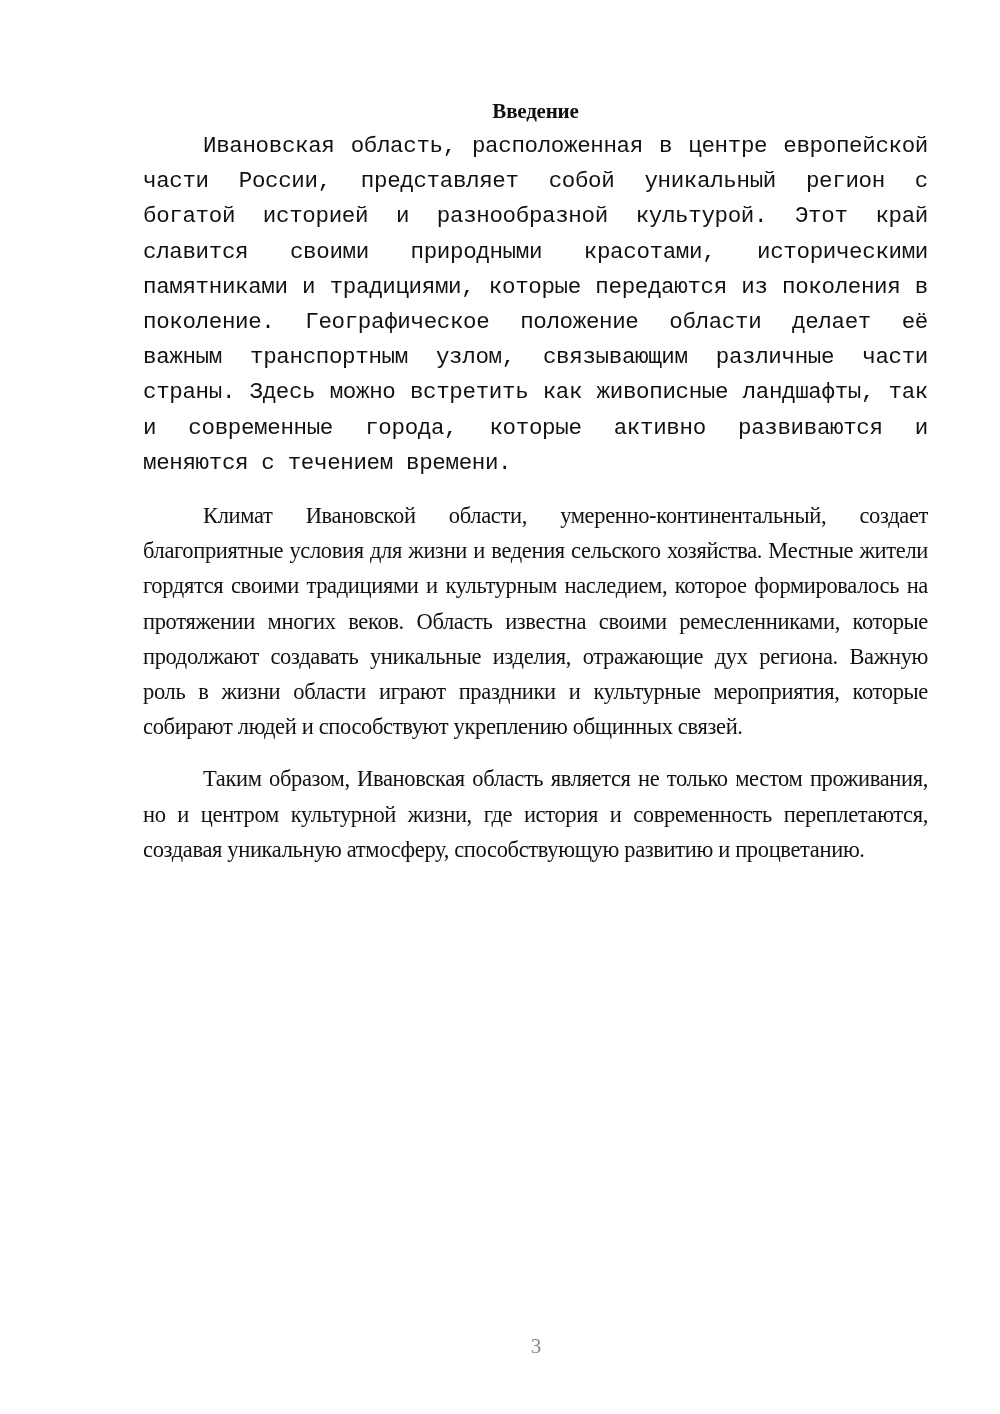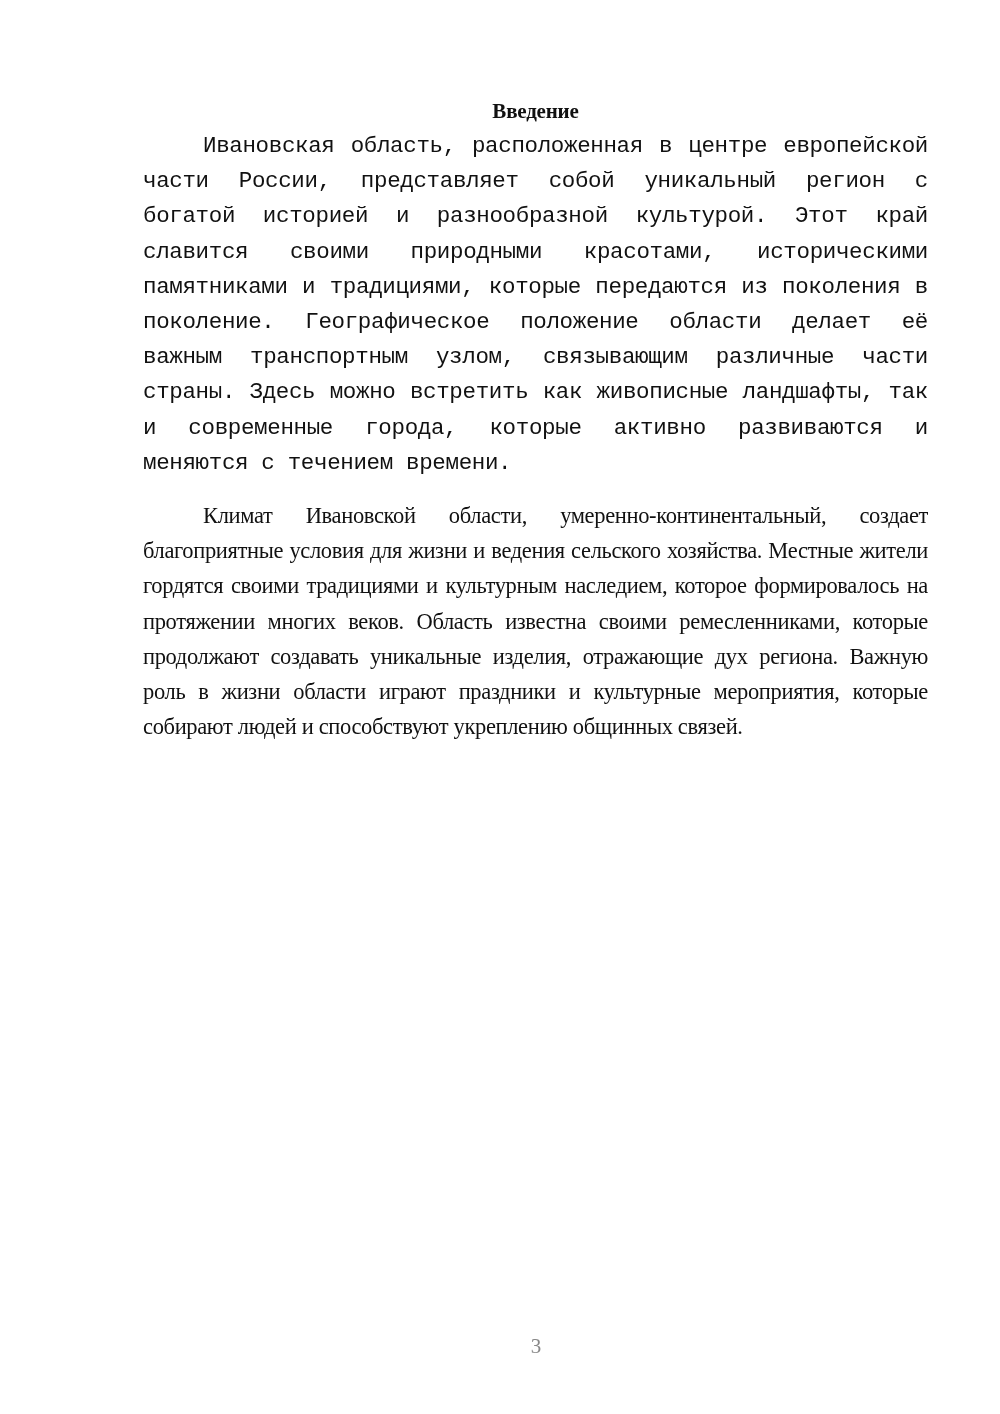--- a/index.html
+++ b/index.html
@@ -62,15 +62,16 @@
     }
   </style>
 </head>
 <body>
 
 <div class="page">
   <div class="content">
     <h1 class="title">Введение</h1>
     <p class="para para-1">Ивановская область, расположенная в центре европейской части России, представляет собой уникальный регион с богатой историей и разнообразной культурой. Этот край славится своими природными красотами, историческими памятниками и традициями, которые передаются из поколения в поколение. Географическое положение области делает её важным транспортным узлом, связывающим различные части страны. Здесь можно встретить как живописные ландшафты, так и современные города, которые активно развиваются и меняются с течением времени.</p>
     <p class="para para-2">Климат Ивановской области, умеренно-континентальный, создает благоприятные условия для жизни и ведения сельского хозяйства. Местные жители гордятся своими традициями и культурным наследием, которое формировалось на протяжении многих веков. Область известна своими ремесленниками, которые продолжают создавать уникальные изделия, отражающие дух региона. Важную роль в жизни области играют праздники и культурные мероприятия, которые собирают людей и способствуют укреплению общинных связей.</p>
+    <p class="para para-3">Таким образом, Ивановская область является не только местом проживания, но и центром культурной жизни, где история и современность переплетаются, создавая уникальную атмосферу, способствующую развитию и процветанию.</p>
   </div>
   <div class="page-number">3</div>
 </div>
 
 </body></html>

